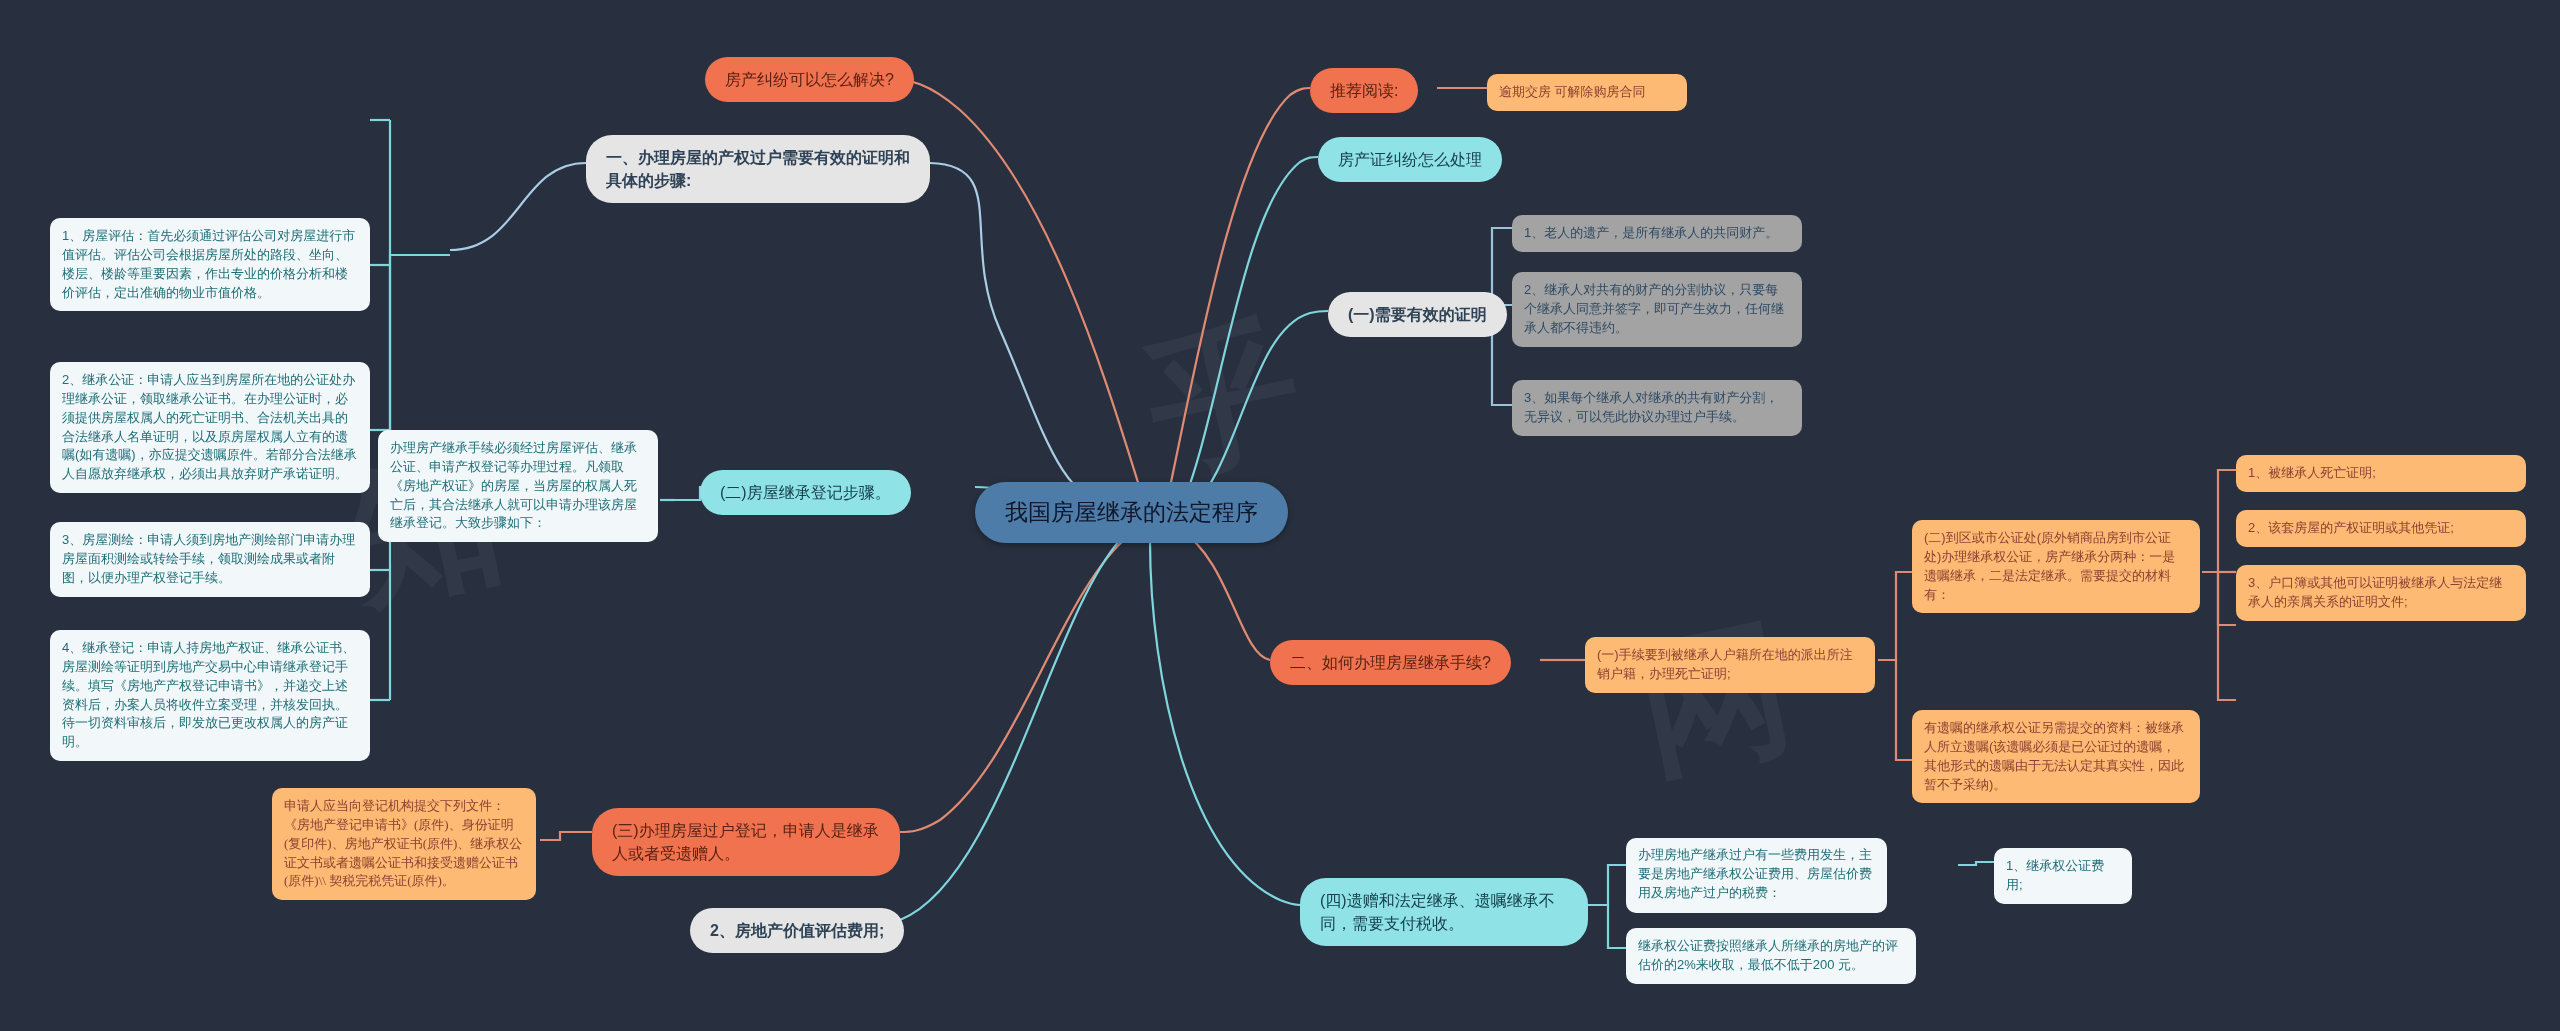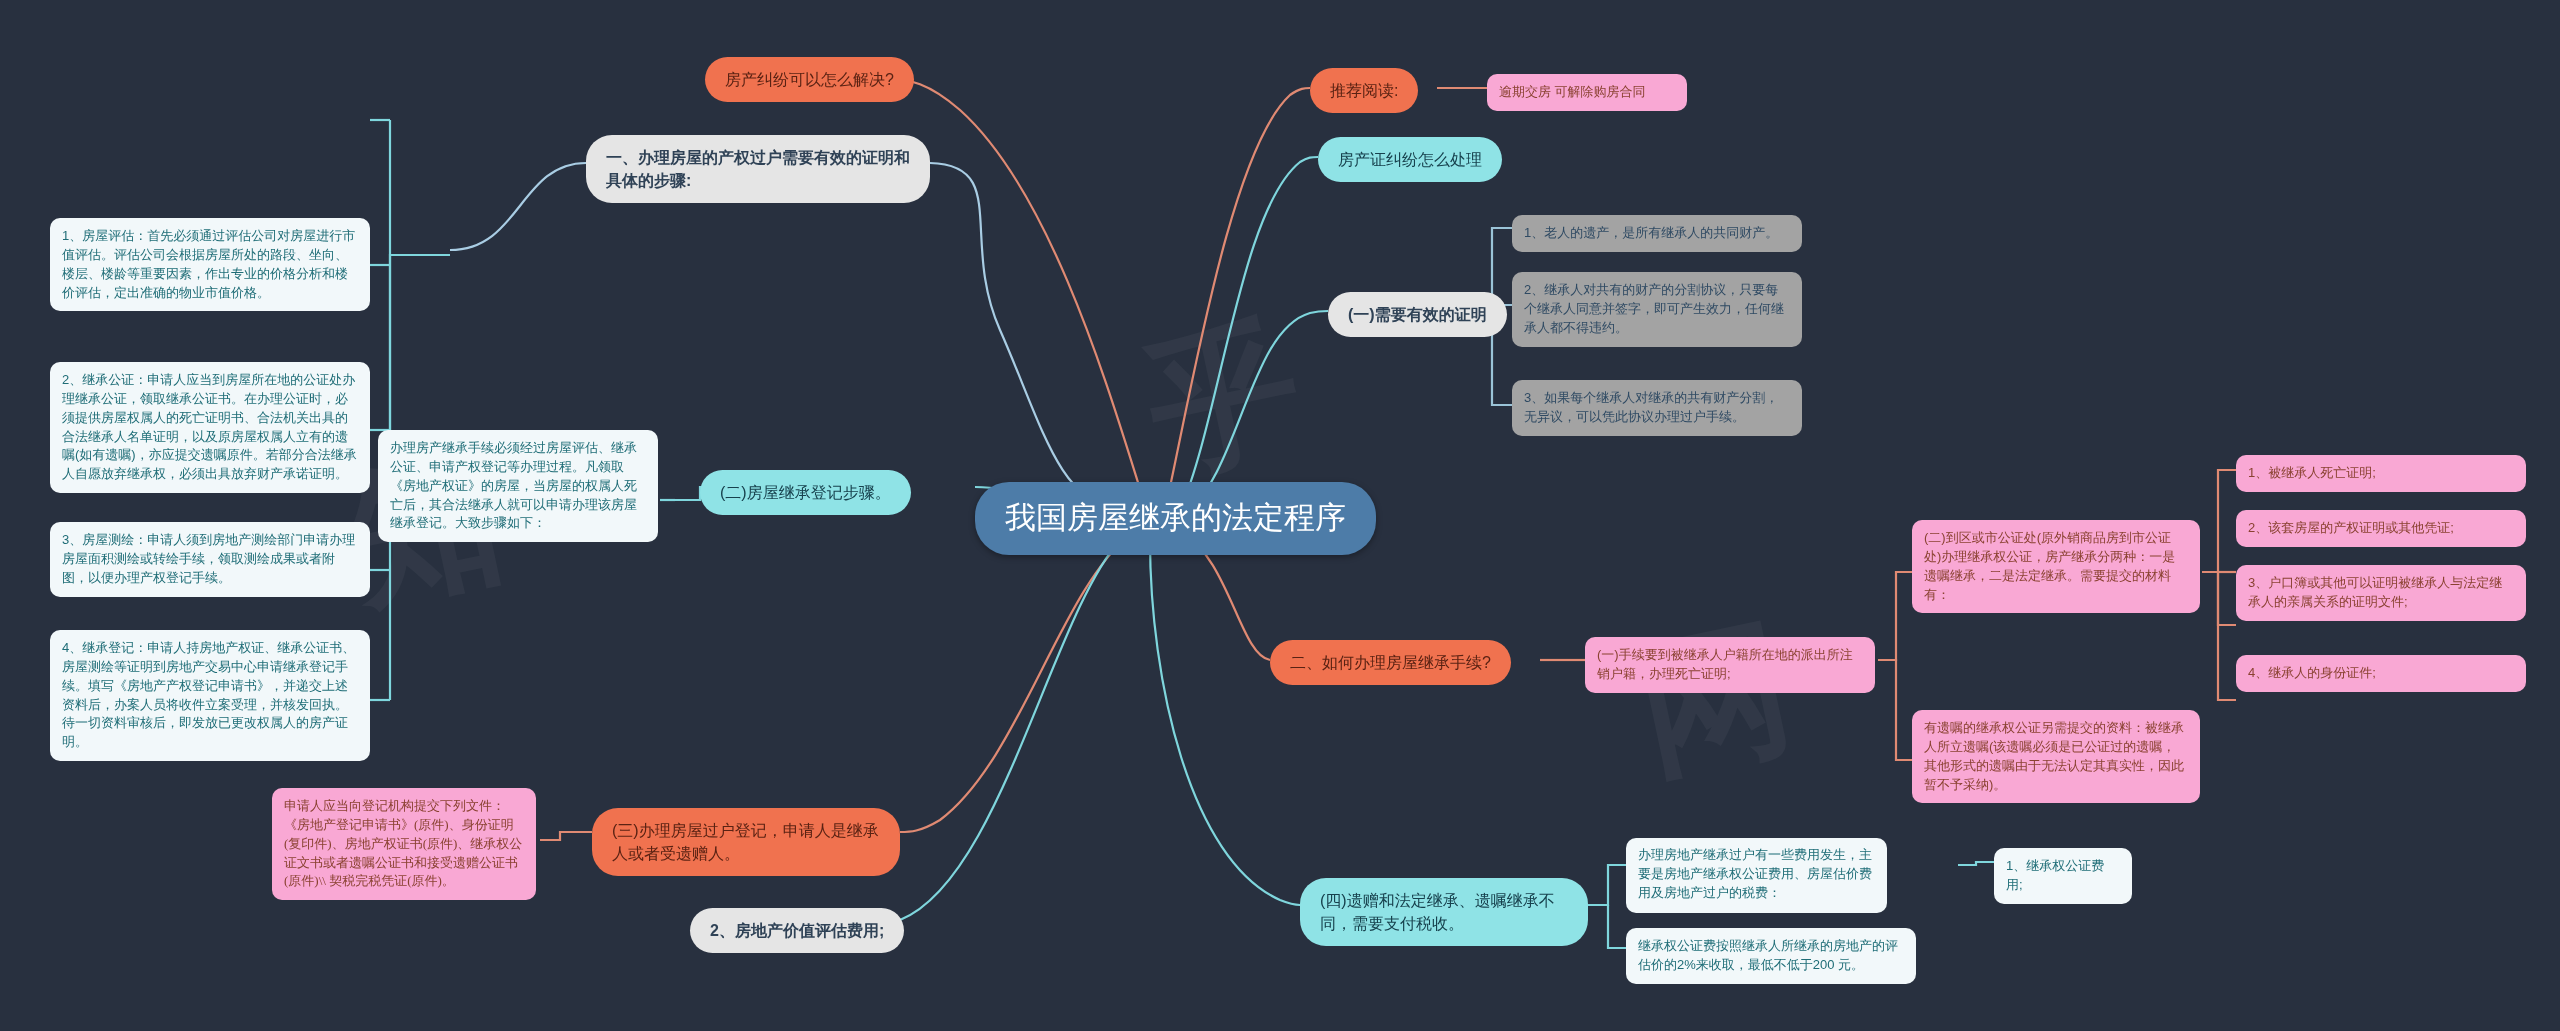--- a/index.html
+++ b/index.html
@@ -9,42 +9,42 @@
     font-family:"Liberation Sans","DejaVu Sans",sans-serif;
     overflow:hidden;
     position:relative;
   }
   #canvas{position:absolute;left:0;top:0;width:2560px;height:1031px;}
   svg.links{position:absolute;left:0;top:0;width:2560px;height:1031px;pointer-events:none;}
   .node{position:absolute;box-sizing:border-box;line-height:1.45;}
 
   
   .n-root{
-    background:#4d7ca8;color:#ffffff;border-radius:34px;
-    font-size:31px;padding:14px 30px;white-space:nowrap;
+    background:#4d7ca8;color:#0f172a;border-radius:34px;
+    font-size:23px;padding:14px 30px;white-space:nowrap;
     box-shadow:0 2px 6px rgba(0,0,0,.35);
   }
   .n-blue-pill{
     background:#e5e5e5;color:#2f4256;border-radius:26px;
     font-size:16px;padding:11px 20px;font-weight:bold;
   }
   .n-cyan-pill{
     background:#8fe3e6;color:#17414d;border-radius:26px;
     font-size:16px;padding:11px 20px;
   }
   .n-orange-pill{
     background:#f0724f;color:#5a2213;border-radius:26px;
     font-size:16px;padding:11px 20px;
   }
   .n-white-cyan{
     background:#f2f8fa;color:#1f6d77;border-radius:10px;
     font-size:13px;padding:9px 12px;
   }
   .n-white-pink{
-    background:#f9a8d4;color:#8a4231;border-radius:10px;
+    background:#fdba74;color:#8a4231;border-radius:10px;
     font-size:13px;padding:9px 12px;
   }
   .n-white-blue{
     background:#a3a3a3;color:#2f4a63;border-radius:10px;
     font-size:13px;padding:9px 12px;
   }
   .wm{
     position:absolute;color:rgba(255,255,255,.045);
     font-size:150px;font-weight:bold;pointer-events:none;user-select:none;
     transform:rotate(-12deg);
@@ -133,21 +133,20 @@
   <div class="node n-white-blue" style="left:1512px;top:215px;width:290px;">1、老人的遗产，是所有继承人的共同财产。</div>
   <div class="node n-white-blue" style="left:1512px;top:272px;width:290px;">2、继承人对共有的财产的分割协议，只要每个继承人同意并签字，即可产生效力，任何继承人都不得违约。</div>
   <div class="node n-white-blue" style="left:1512px;top:380px;width:290px;">3、如果每个继承人对继承的共有财产分割，无异议，可以凭此协议办理过户手续。</div>
 
   <div class="node n-orange-pill" style="left:1270px;top:640px;">二、如何办理房屋继承手续?</div>
   <div class="node n-white-pink" style="left:1585px;top:637px;width:290px;">(一)手续要到被继承人户籍所在地的派出所注销户籍，办理死亡证明;</div>
   <div class="node n-white-pink" style="left:1912px;top:520px;width:288px;">(二)到区或市公证处(原外销商品房到市公证处)办理继承权公证，房产继承分两种：一是遗嘱继承，二是法定继承。需要提交的材料有：</div>
   <div class="node n-white-pink" style="left:2236px;top:455px;width:290px;">1、被继承人死亡证明;</div>
   <div class="node n-white-pink" style="left:2236px;top:510px;width:290px;">2、该套房屋的产权证明或其他凭证;</div>
   <div class="node n-white-pink" style="left:2236px;top:565px;width:290px;">3、户口簿或其他可以证明被继承人与法定继承人的亲属关系的证明文件;</div>
-  <div class="node n-white-pink" style="left:2236px;top:655px;width:290px;">4、继承人的身份证件;</div>
   <div class="node n-white-pink" style="left:1912px;top:710px;width:288px;">有遗嘱的继承权公证另需提交的资料：被继承人所立遗嘱(该遗嘱必须是已公证过的遗嘱，其他形式的遗嘱由于无法认定其真实性，因此暂不予采纳)。</div>
 
   <div class="node n-orange-pill" style="left:592px;top:808px;width:308px;">(三)办理房屋过户登记，申请人是继承人或者受遗赠人。</div>
   <div class="node n-white-pink" style="left:272px;top:788px;width:264px;font-family:Liberation Serif, serif;">申请人应当向登记机构提交下列文件：《房地产登记申请书》(原件)、身份证明(复印件)、房地产权证书(原件)、继承权公证文书或者遗嘱公证书和接受遗赠公证书(原件)\\ 契税完税凭证(原件)。</div>
 
   <div class="node n-cyan-pill" style="left:1300px;top:878px;width:288px;">(四)遗赠和法定继承、遗嘱继承不同，需要支付税收。</div>
   <div class="node n-white-cyan" style="left:1626px;top:838px;width:261px;font-family:Liberation Mono, monospace;">办理房地产继承过户有一些费用发生，主要是房地产继承权公证费用、房屋估价费用及房地产过户的税费：</div>
   <div class="node n-white-cyan" style="left:1994px;top:848px;width:138px;">1、继承权公证费用;</div>
   <div class="node n-white-cyan" style="left:1626px;top:928px;width:290px;">继承权公证费按照继承人所继承的房地产的评估价的2%来收取，最低不低于200 元。</div>
   <div class="node n-blue-pill" style="left:690px;top:908px;">2、房地产价值评估费用;</div>

